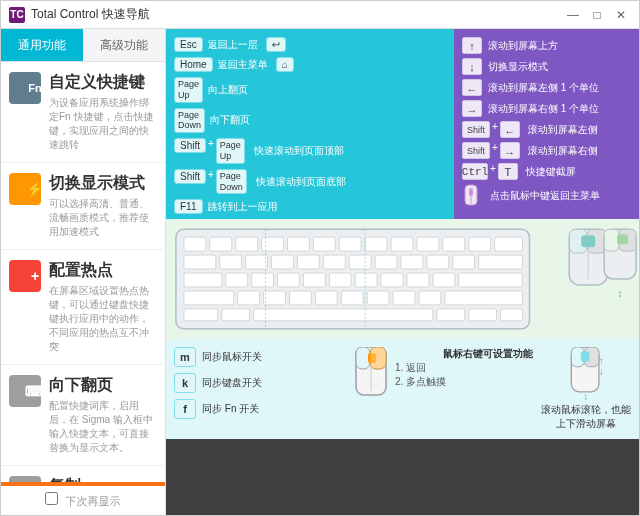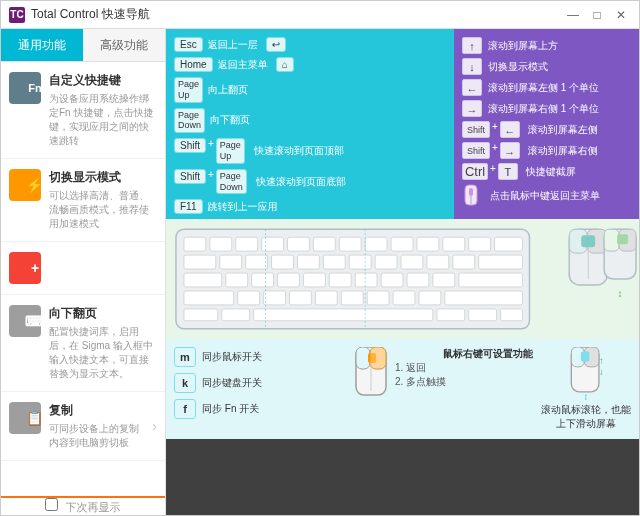--- a/index.html
+++ b/index.html
@@ -134,40 +134,41 @@
       padding-left: 20px;
     }
     .icon-fn { background: #607d8b; font-size: 11px; }
     .icon-lightning { background: #ff9800; }
     .icon-plus { background: #f44336; }
 
     .item-text {
       flex: 1;
     }
     .item-title {
-      font-size: 12px;
+      font-size: 16px;
       color: #333;
       margin-bottom: 3px;
       font-weight: bold;
     }
     .item-desc {
       font-size: 10px;
       color: #999;
       line-height: 1.4;
     }
     .item-arrow {
       color: #ccc;
       font-size: 14px;
       align-self: center;
       margin-left: 4px;
     }
 
     .sidebar-footer {
+      padding: 6px;
       text-align: center;
-      border-top: 2px solid #f97316;
+      border-top: 4px solid #f97316;
       font-size: 11px;
       color: #999;
       cursor: pointer;
     }
     .sidebar-footer input[type=checkbox] {
       margin-right: 4px;
     }
 
     
     .right-panel {
@@ -349,20 +350,24 @@
         <div class="sidebar-item">
           <div class="item-icon icon-lightning">⚡</div>
           <div class="item-text">
             <div class="item-title">切换显示模式</div>
             <div class="item-desc">可以选择高清、普通、流畅画质模式，推荐使用加速模式</div>
           </div>
         </div>
 
         <div class="sidebar-item">
           <div class="item-icon icon-plus">+</div>
+          <div class="item-text">
+            <div class="item-title">配置热点</div>
+            <div class="item-desc">在屏幕区域设置热点热键，可以通过键盘快捷键执行应用中的动作，不同应用的热点互不冲突</div>
+          </div>
         </div>
 
         <div class="sidebar-item">
           <div class="item-icon" style="background:#9e9e9e;">⌨</div>
           <div class="item-text">
             <div class="item-title">向下翻页</div>
             <div class="item-desc">配置快捷词库，启用后，在 Sigma 输入框中输入快捷文本，可直接替换为显示文本。</div>
           </div>
         </div>
 
@@ -479,21 +484,21 @@
             <span class="kb-badge-combo">
               <span class="ab" style="font-size:9px; width:28px;">Shift</span>
               <span style="color:#fff; font-size:10px;">+</span>
               <span class="ab">→</span>
             </span>
             <span class="arrow-desc" style="margin-left:2px;">滚动到屏幕右侧</span>
           </div>
 
           <div class="arrow-row">
             <span class="kb-badge-combo">
-              <span class="ab" style="font-size:13px; width:26px;">Ctrl</span>
+              <span class="ab" style="font-size:11px; width:26px;font-family:Liberation Mono, monospace;">Ctrl</span>
               <span style="color:#fff; font-size:10px;">+</span>
               <span class="ab">T</span>
             </span>
             <span class="arrow-desc" style="margin-left:2px;">快捷键截屏</span>
           </div>
 
           <div class="arrow-row">
             <svg width="18" height="24" viewBox="0 0 18 24">
               <rect x="3" y="1" width="12" height="20" rx="4" fill="#ede7f6" stroke="#ce93d8" stroke-width="1"></rect>
               <rect x="7" y="4" width="4" height="8" rx="2" fill="#ce93d8"></rect>

